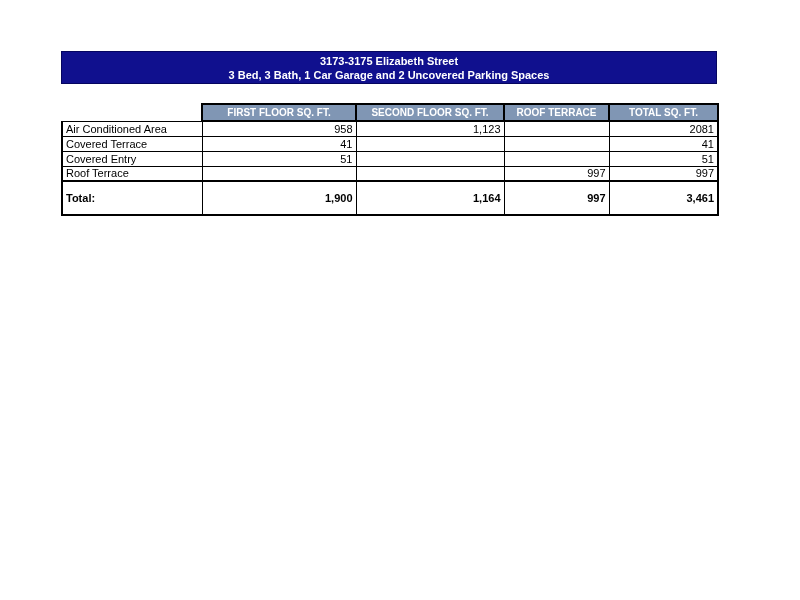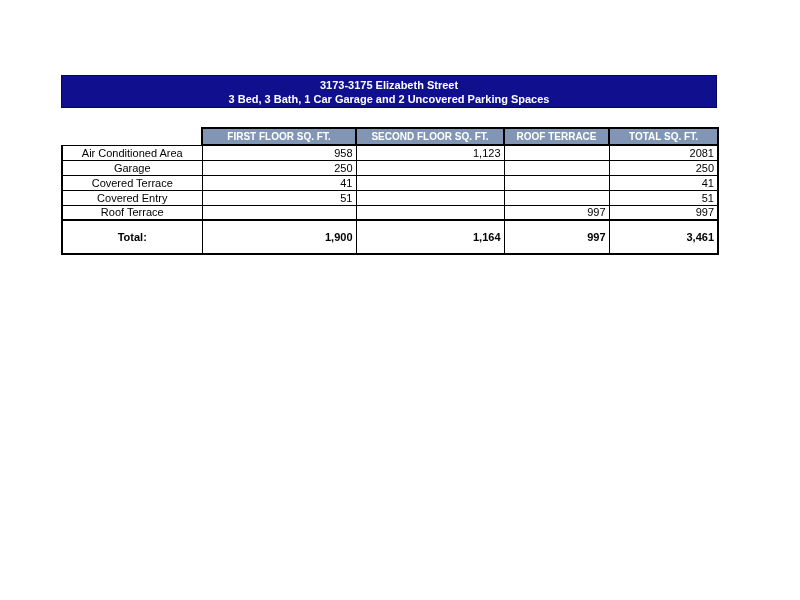--- a/index.html
+++ b/index.html
@@ -25,21 +25,20 @@
     width: 656px;
     height: 33px;
     background: var(--banner-bg, #10108E);
     color: var(--banner-text, #ffffff);
     border: 1px solid #05055f;
     text-align: center;
     font-weight: bold;
     font-size: 11px;
     line-height: 14px;
     padding-top: 2px;
-    margin-top: 24px;
   }
   table.area-table {
     border-collapse: collapse;
     table-layout: fixed;
     width: 656px;
     margin-top: 19px;
   }
   col.c-label { width: 140px; }
   col.c-first { width: 154px; }
   col.c-second { width: 148px; }
@@ -66,21 +65,21 @@
   td {
     box-sizing: border-box;
     border: 1px solid var(--grid-border, #000000);
     font-size: 11px;
     height: 15px;
     padding: 0 3px;
     color: #000000;
     white-space: nowrap;
     overflow: hidden;
   }
-  td.label { text-align: center; }
+  td.label { text-align: left; }
   td.num { text-align: right; }
   tr td:first-child { border-left: 2px solid var(--grid-border, #000000); }
   tr td:last-child { border-right: 2px solid var(--grid-border, #000000); }
   tr.total-row td {
     font-weight: bold;
     border-top: 2px solid var(--grid-border, #000000);
     border-bottom: 2px solid var(--grid-border, #000000);
     height: 34px;
   }
 </style>
@@ -113,27 +112,20 @@
     </thead>
     <tbody>
       <tr>
         <td class="label">Air Conditioned Area</td>
         <td class="num">958</td>
         <td class="num">1,123</td>
         <td class="num"></td>
         <td class="num">2081</td>
       </tr>
       <tr>
-        <td class="label">Garage</td>
-        <td class="num">250</td>
-        <td class="num"></td>
-        <td class="num"></td>
-        <td class="num">250</td>
-      </tr>
-      <tr>
         <td class="label">Covered Terrace</td>
         <td class="num">41</td>
         <td class="num"></td>
         <td class="num"></td>
         <td class="num">41</td>
       </tr>
       <tr>
         <td class="label">Covered Entry</td>
         <td class="num">51</td>
         <td class="num"></td>

